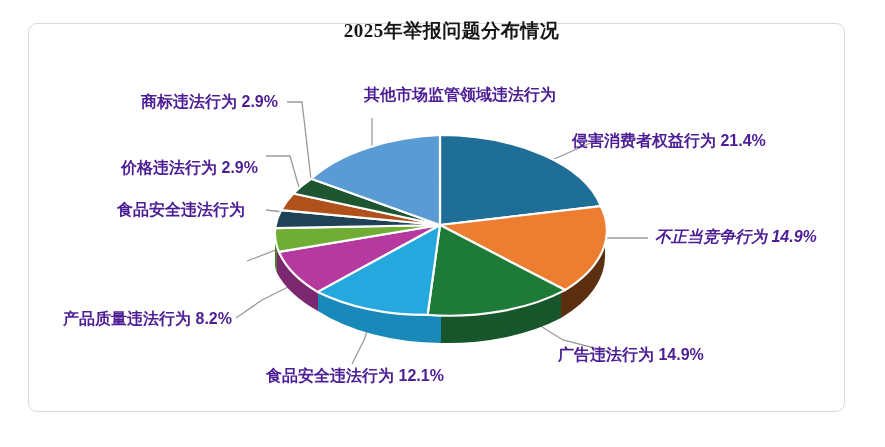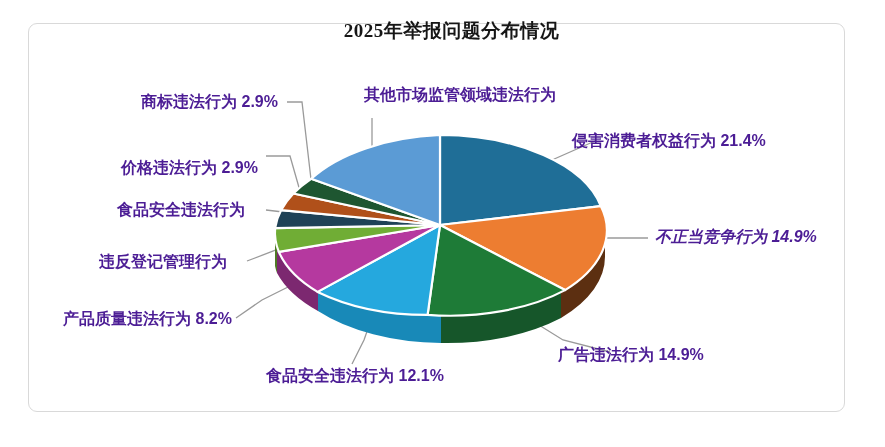--- a/index.html
+++ b/index.html
@@ -153,21 +153,20 @@
 
 <div class="pie-label center" style="left:255px; top:368px; width:200px;">
   <div>食品安全违法行为 12.1%</div>
 </div>
 
 <div class="pie-label left" style="left:20px; top:311px; width:212px;">
   <div>产品质量违法行为 8.2%</div>
 </div>
 
 <div class="pie-label center" style="left:88px; top:254px; width:150px;">
-  <div>违反登记管理行为</div>
 </div>
 
 <div class="pie-label center" style="left:105px; top:202px; width:152px;">
   <div>食品安全违法行为</div>
 </div>
 
 <div class="pie-label left" style="left:60px; top:148px; width:198px;margin-top:12px;">
   <div>价格违法行为 2.9%</div>
 </div>
 

